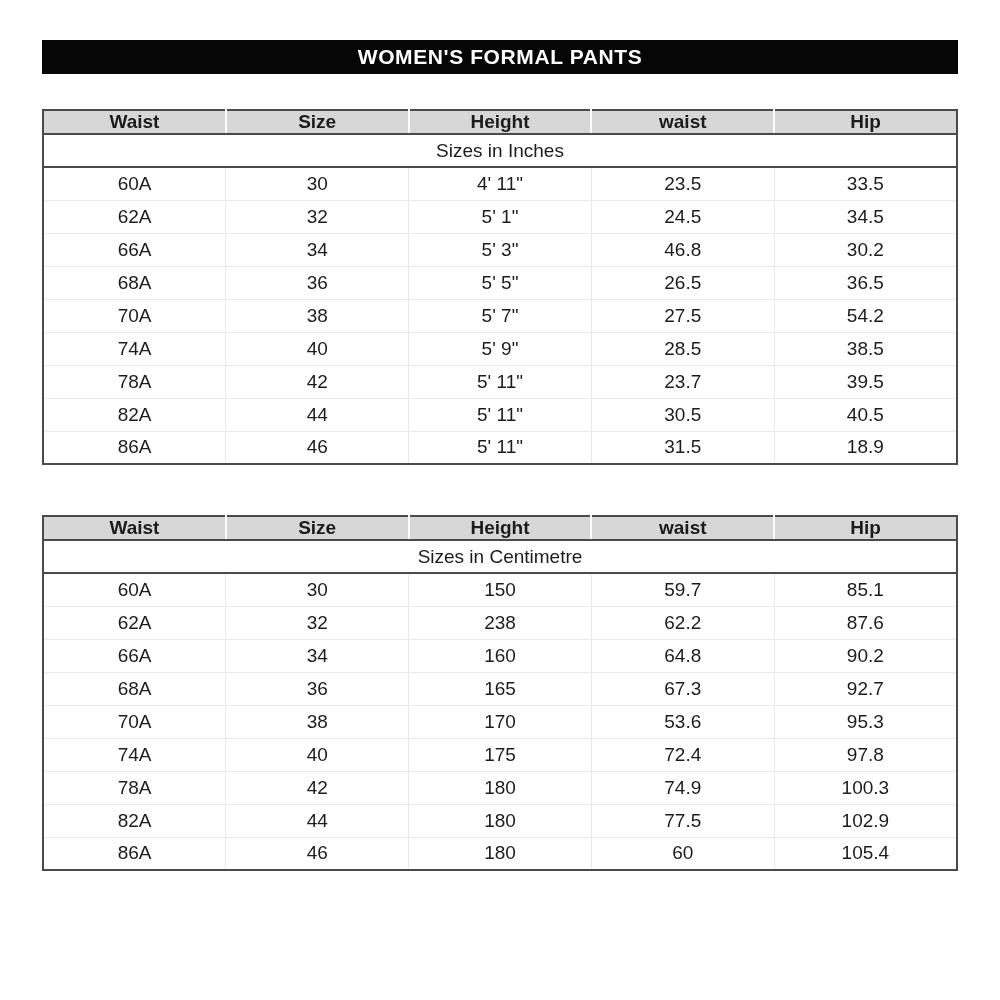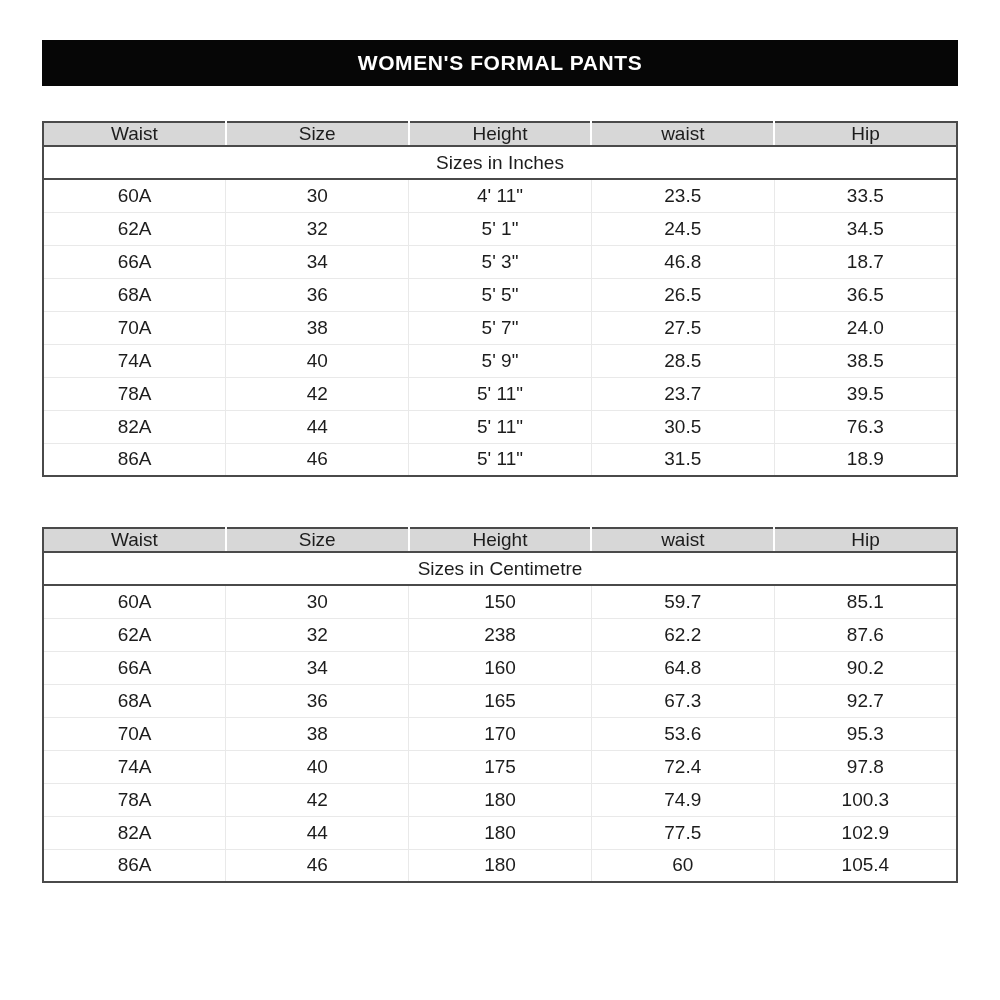--- a/index.html
+++ b/index.html
@@ -14,21 +14,21 @@
   *{box-sizing:border-box;margin:0;padding:0;}
   html,body{width:1000px;background:var(--page-bg);}
   body{
     height:1000px;
     font-family:"Liberation Sans","DejaVu Sans",sans-serif;
     color:var(--text);
     overflow:hidden;
   }
   .banner{
     margin:40px 42px 0 42px;
-    height:46px;
+    height:34px;
     background:var(--banner-bg);
     color:var(--banner-text);
     display:flex;align-items:center;justify-content:center;
     font-size:21px;font-weight:bold;letter-spacing:0.6px;
   }
   .size-table{
     width:916px;
     margin:0 42px;
     border-collapse:collapse;
     table-layout:fixed;
@@ -42,21 +42,21 @@
     height:33px;
     text-align:center;
     vertical-align:middle;
     background:#ffffff;
     border-bottom:2px solid var(--border-dark);
     font-size:19px;
   }
   .size-table th{
     height:20px;
     background:var(--header-bg);
-    font-weight:normal;
+    font-weight:bold;
     text-align:center;
     vertical-align:middle;
     border-bottom:2px solid var(--border-dark);
   }
   .size-table th + th{border-left:2px solid #ffffff;}
   .size-table tbody td{
     height:33px;
     text-align:center;
     vertical-align:middle;
   }
@@ -105,56 +105,56 @@
         <td>32</td>
         <td>5' 1"</td>
         <td>24.5</td>
         <td>34.5</td>
       </tr>
       <tr>
         <td>66A</td>
         <td>34</td>
         <td>5' 3"</td>
         <td>46.8</td>
-        <td>18.7</td>
+        <td>30.2</td>
       </tr>
       <tr>
         <td>68A</td>
         <td>36</td>
         <td>5' 5"</td>
         <td>26.5</td>
         <td>36.5</td>
       </tr>
       <tr>
         <td>70A</td>
         <td>38</td>
         <td>5' 7"</td>
         <td>27.5</td>
-        <td>24.0</td>
+        <td>54.2</td>
       </tr>
       <tr>
         <td>74A</td>
         <td>40</td>
         <td>5' 9"</td>
         <td>28.5</td>
         <td>38.5</td>
       </tr>
       <tr>
         <td>78A</td>
         <td>42</td>
         <td>5' 11"</td>
         <td>23.7</td>
         <td>39.5</td>
       </tr>
       <tr>
         <td>82A</td>
         <td>44</td>
         <td>5' 11"</td>
         <td>30.5</td>
-        <td>76.3</td>
+        <td>40.5</td>
       </tr>
       <tr>
         <td>86A</td>
         <td>46</td>
         <td>5' 11"</td>
         <td>31.5</td>
         <td>18.9</td>
       </tr>
     </tbody>
 </table>

